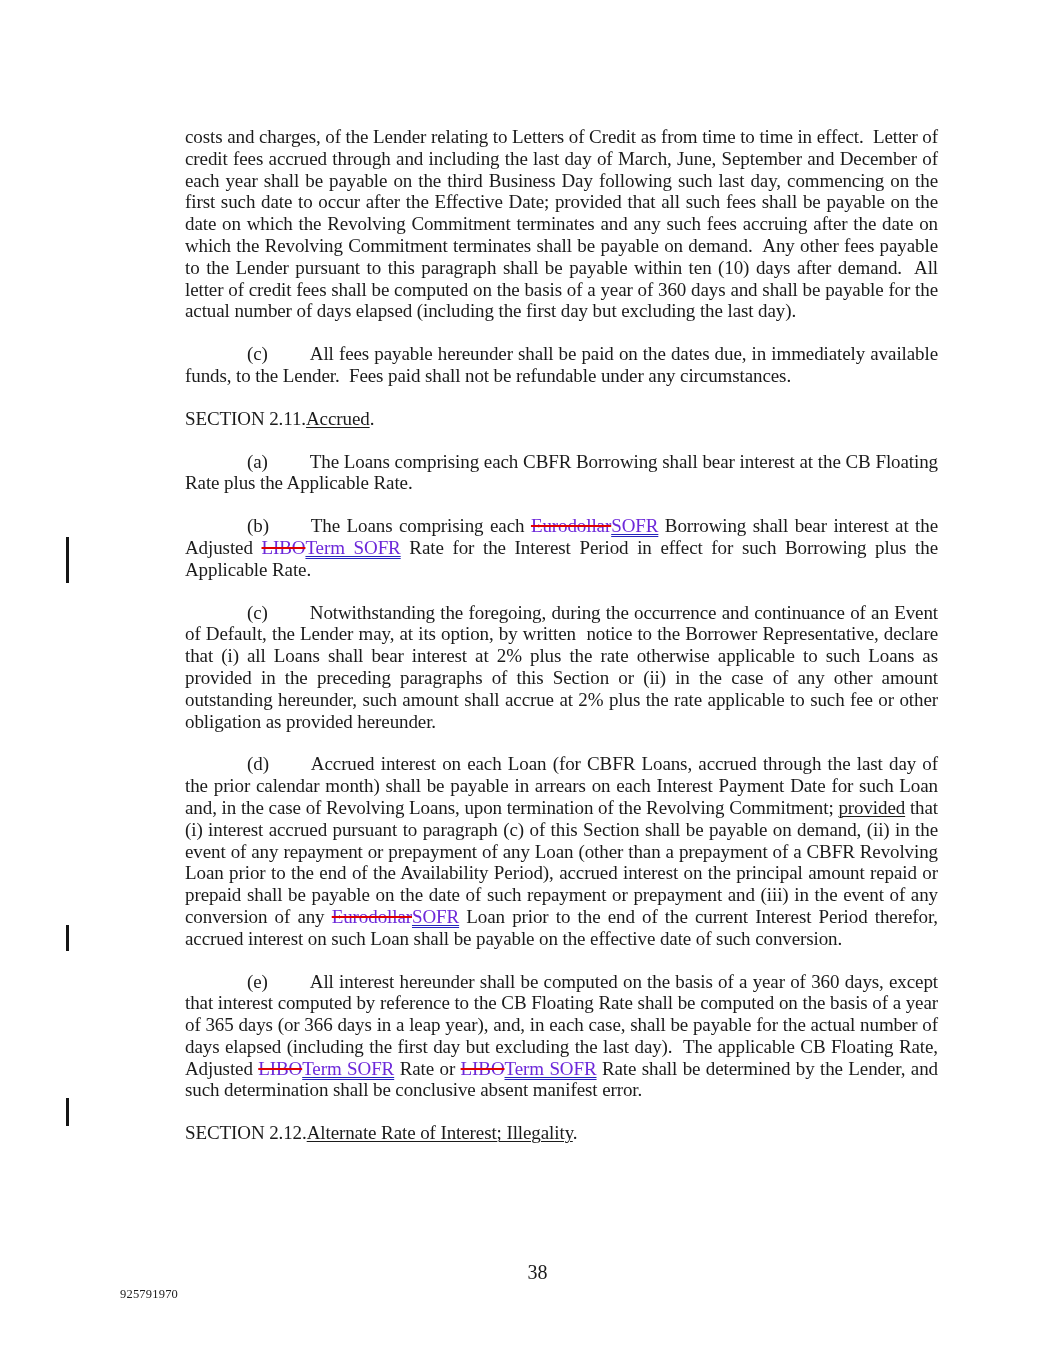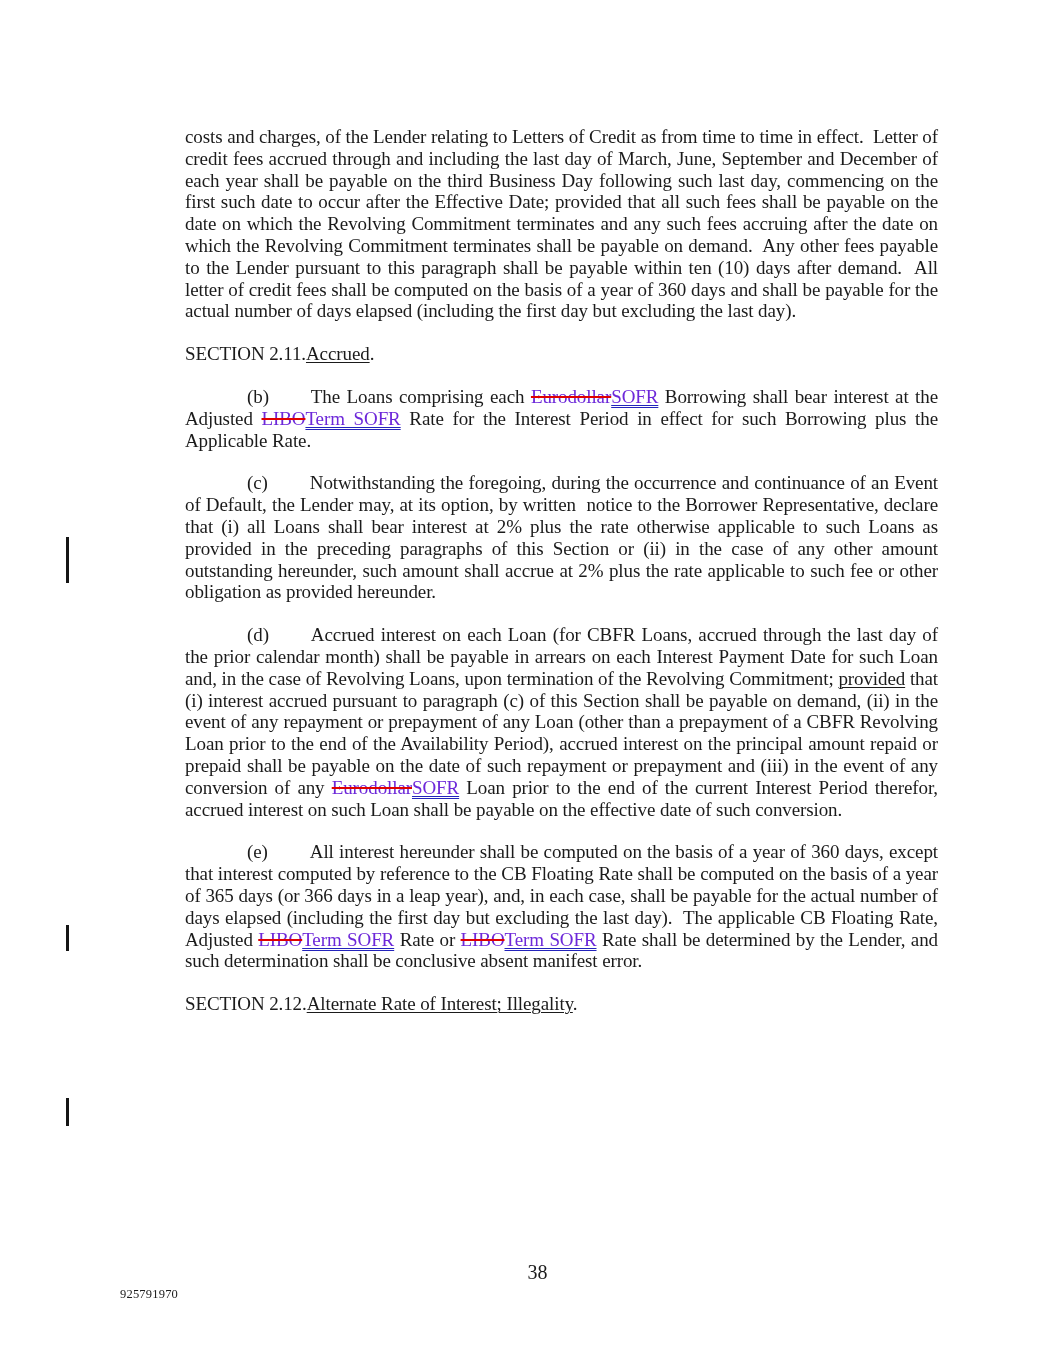--- a/index.html
+++ b/index.html
@@ -66,21 +66,23 @@
 <body>
 
 <div class="page">
 
   <div class="change-bar bar-1"></div>
   <div class="change-bar bar-2"></div>
   <div class="change-bar bar-3"></div>
 
   <div class="content">
     <p class="para"><span class="seg seg-n">costs and charges, of the Lender relating to Letters of Credit as from time to time in effect.  Letter of credit fees accrued through and including the last day of March, June, September and December of each year shall be payable on the third Business Day following such last day, commencing on the first such date to occur after the Effective Date; provided that all such fees shall be payable on the date on which the Revolving Commitment terminates and any such fees accruing after the date on which the Revolving Commitment terminates shall be payable on demand.  Any other fees payable to the Lender pursuant to this paragraph shall be payable within ten (10) days after demand.  All letter of credit fees shall be computed on the basis of a year of 360 days and shall be payable for the actual number of days elapsed (including the first day but excluding the last day).</span></p>
+    <p class="para indent"><span class="seg seg-n">(c)</span><span class="seg seg-tab"></span><span class="seg seg-n">All fees payable hereunder shall be paid on the dates due, in immediately available funds, to the Lender.  Fees paid shall not be refundable under any circumstances.</span></p>
     <p class="heading"><span class="seg seg-n">SECTION 2.11.</span><span class="seg seg-u">Accrued</span><span class="seg seg-n">.</span></p>
+    <p class="para indent"><span class="seg seg-n">(a)</span><span class="seg seg-tab"></span><span class="seg seg-n">The Loans comprising each CBFR Borrowing shall bear interest at the CB Floating Rate plus the Applicable Rate.</span></p>
     <p class="para indent"><span class="seg seg-n">(b)</span><span class="seg seg-tab"></span><span class="seg seg-n">The Loans comprising each </span><span class="seg seg-del">Eurodollar</span><span class="seg seg-ins">SOFR</span><span class="seg seg-n"> Borrowing shall bear interest at the Adjusted </span><span class="seg seg-del">LIBO</span><span class="seg seg-ins">Term SOFR</span><span class="seg seg-n"> Rate for the Interest Period in effect for such Borrowing plus the Applicable Rate.</span></p>
     <p class="para indent"><span class="seg seg-n">(c)</span><span class="seg seg-tab"></span><span class="seg seg-n">Notwithstanding the foregoing, during the occurrence and continuance of an Event of Default, the Lender may, at its option, by written  notice to the Borrower Representative, declare that (i) all Loans shall bear interest at 2% plus the rate otherwise applicable to such Loans as provided in the preceding paragraphs of this Section or (ii) in the case of any other amount outstanding hereunder, such amount shall accrue at 2% plus the rate applicable to such fee or other obligation as provided hereunder.</span></p>
     <p class="para indent"><span class="seg seg-n">(d)</span><span class="seg seg-tab"></span><span class="seg seg-n">Accrued interest on each Loan (for CBFR Loans, accrued through the last day of the prior calendar month) shall be payable in arrears on each Interest Payment Date for such Loan and, in the case of Revolving Loans, upon termination of the Revolving Commitment; </span><span class="seg seg-u">provided</span><span class="seg seg-n"> that (i) interest accrued pursuant to paragraph (c) of this Section shall be payable on demand, (ii) in the event of any repayment or prepayment of any Loan (other than a prepayment of a CBFR Revolving Loan prior to the end of the Availability Period), accrued interest on the principal amount repaid or prepaid shall be payable on the date of such repayment or prepayment and (iii) in the event of any conversion of any </span><span class="seg seg-del">Eurodollar</span><span class="seg seg-ins">SOFR</span><span class="seg seg-n"> Loan prior to the end of the current Interest Period therefor, accrued interest on such Loan shall be payable on the effective date of such conversion.</span></p>
     <p class="para indent"><span class="seg seg-n">(e)</span><span class="seg seg-tab"></span><span class="seg seg-n">All interest hereunder shall be computed on the basis of a year of 360 days, except that interest computed by reference to the CB Floating Rate shall be computed on the basis of a year of 365 days (or 366 days in a leap year), and, in each case, shall be payable for the actual number of days elapsed (including the first day but excluding the last day).  The applicable CB Floating Rate, Adjusted </span><span class="seg seg-del">LIBO</span><span class="seg seg-ins">Term SOFR</span><span class="seg seg-n"> Rate or </span><span class="seg seg-del">LIBO</span><span class="seg seg-ins">Term SOFR</span><span class="seg seg-n"> Rate shall be determined by the Lender, and such determination shall be conclusive absent manifest error.</span></p>
     <p class="heading"><span class="seg seg-n">SECTION 2.12.</span><span class="seg seg-u">Alternate Rate of Interest; Illegality</span><span class="seg seg-n">.</span></p>
   </div>
 
   <div class="page-number">38</div>
   <div class="doc-number">925791970</div>
 

